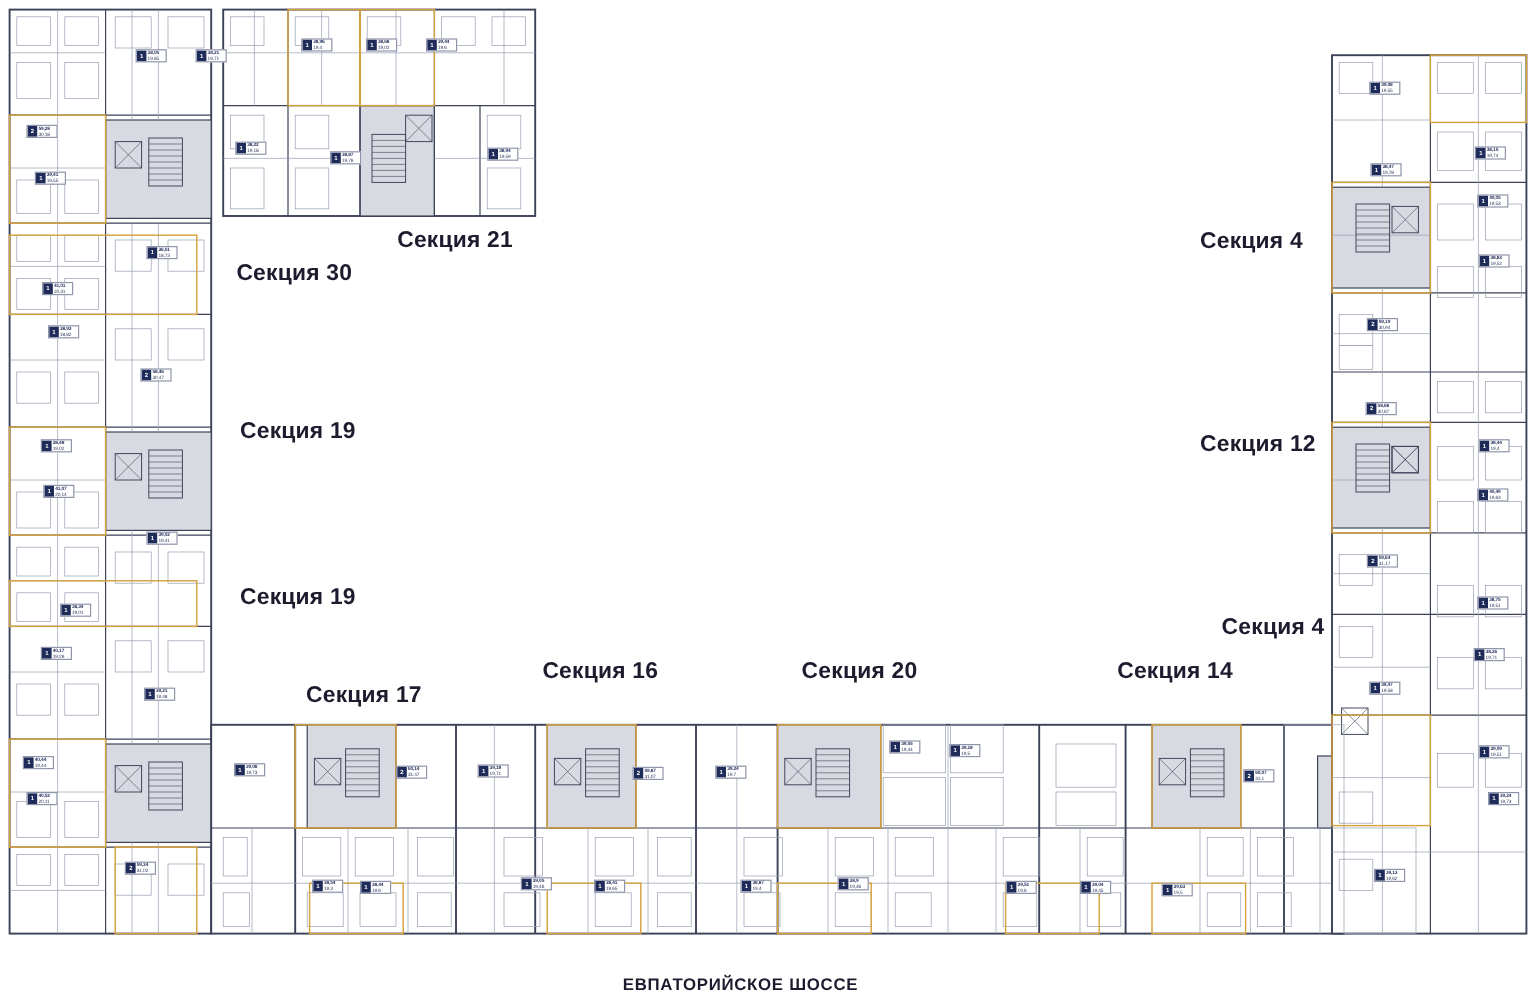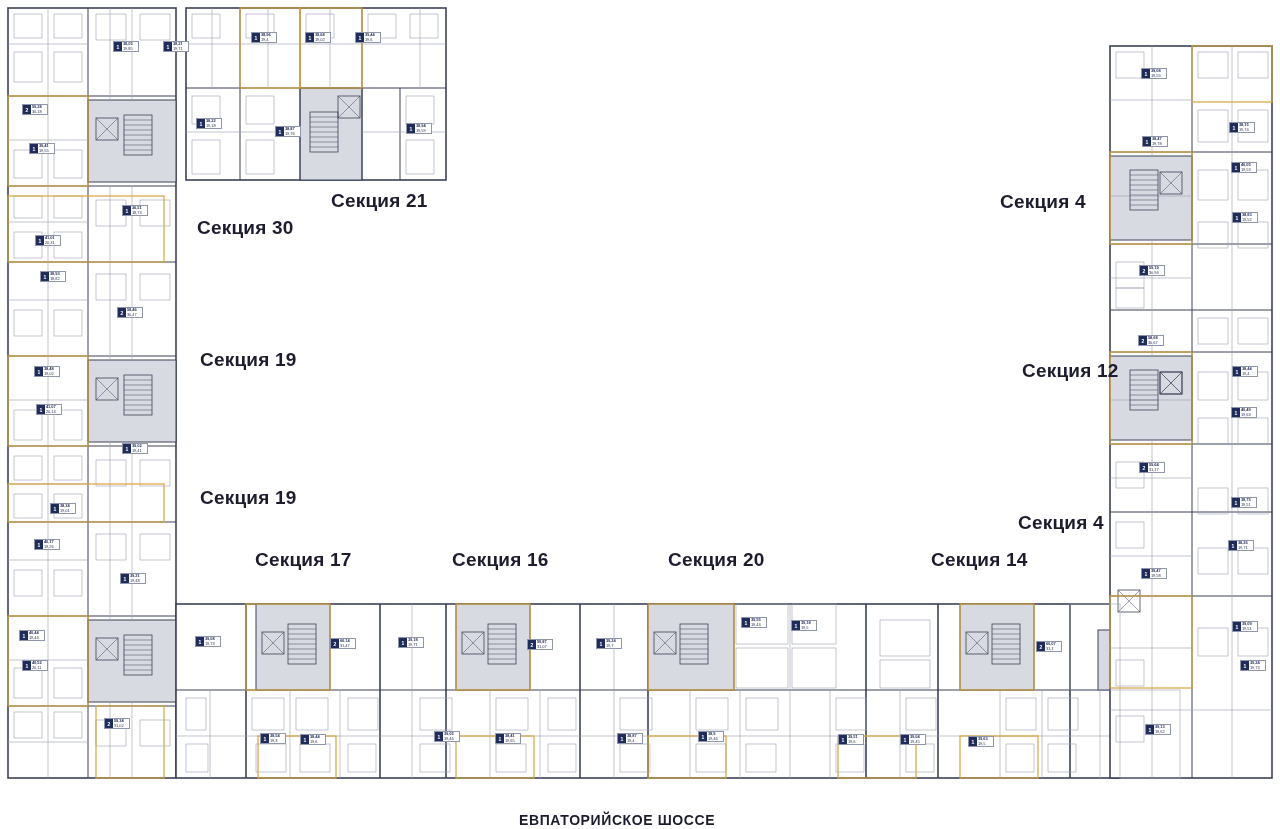--- a/index.html
+++ b/index.html
@@ -409,26 +409,26 @@
     <g stroke="#9aa0b4" stroke-width="0.6" fill="none">
       <rect x="1070" y="604" width="50" height="86"></rect>
       <rect x="1120" y="690" width="60" height="88"></rect>
     </g>
   </svg>
 
   <div class="section-label" style="left:331px;top:190px">Секция 21</div>
   <div class="section-label" style="left:197px;top:217px">Секция 30</div>
   <div class="section-label" style="left:200px;top:349px">Секция 19</div>
   <div class="section-label" style="left:200px;top:487px">Секция 19</div>
-  <div class="section-label" style="left:255px;top:549px">Секция 17</div>
+  <div class="section-label" style="left:255px;top:569px">Секция 17</div>
   <div class="section-label" style="left:452px;top:549px">Секция 16</div>
   <div class="section-label" style="left:668px;top:549px">Секция 20</div>
   <div class="section-label" style="left:931px;top:549px">Секция 14</div>
   <div class="section-label" style="left:1018px;top:512px">Секция 4</div>
-  <div class="section-label" style="left:1022px;top:360px">Секция 12</div>
+  <div class="section-label" style="left:1000px;top:360px">Секция 12</div>
   <div class="section-label" style="left:1000px;top:191px">Секция 4</div>
 
   <div class="street-label" style="left:519px;top:812px">ЕВПАТОРИЙСКОЕ ШОССЕ</div>
 
   <div id="flat-tags">
       <div class="flat-tag" style="left: 113px; top: 41px;">
         <div class="rooms">1</div>
         <div class="vals">
           <span class="area">38,05</span>
           <span>19.85</span>

